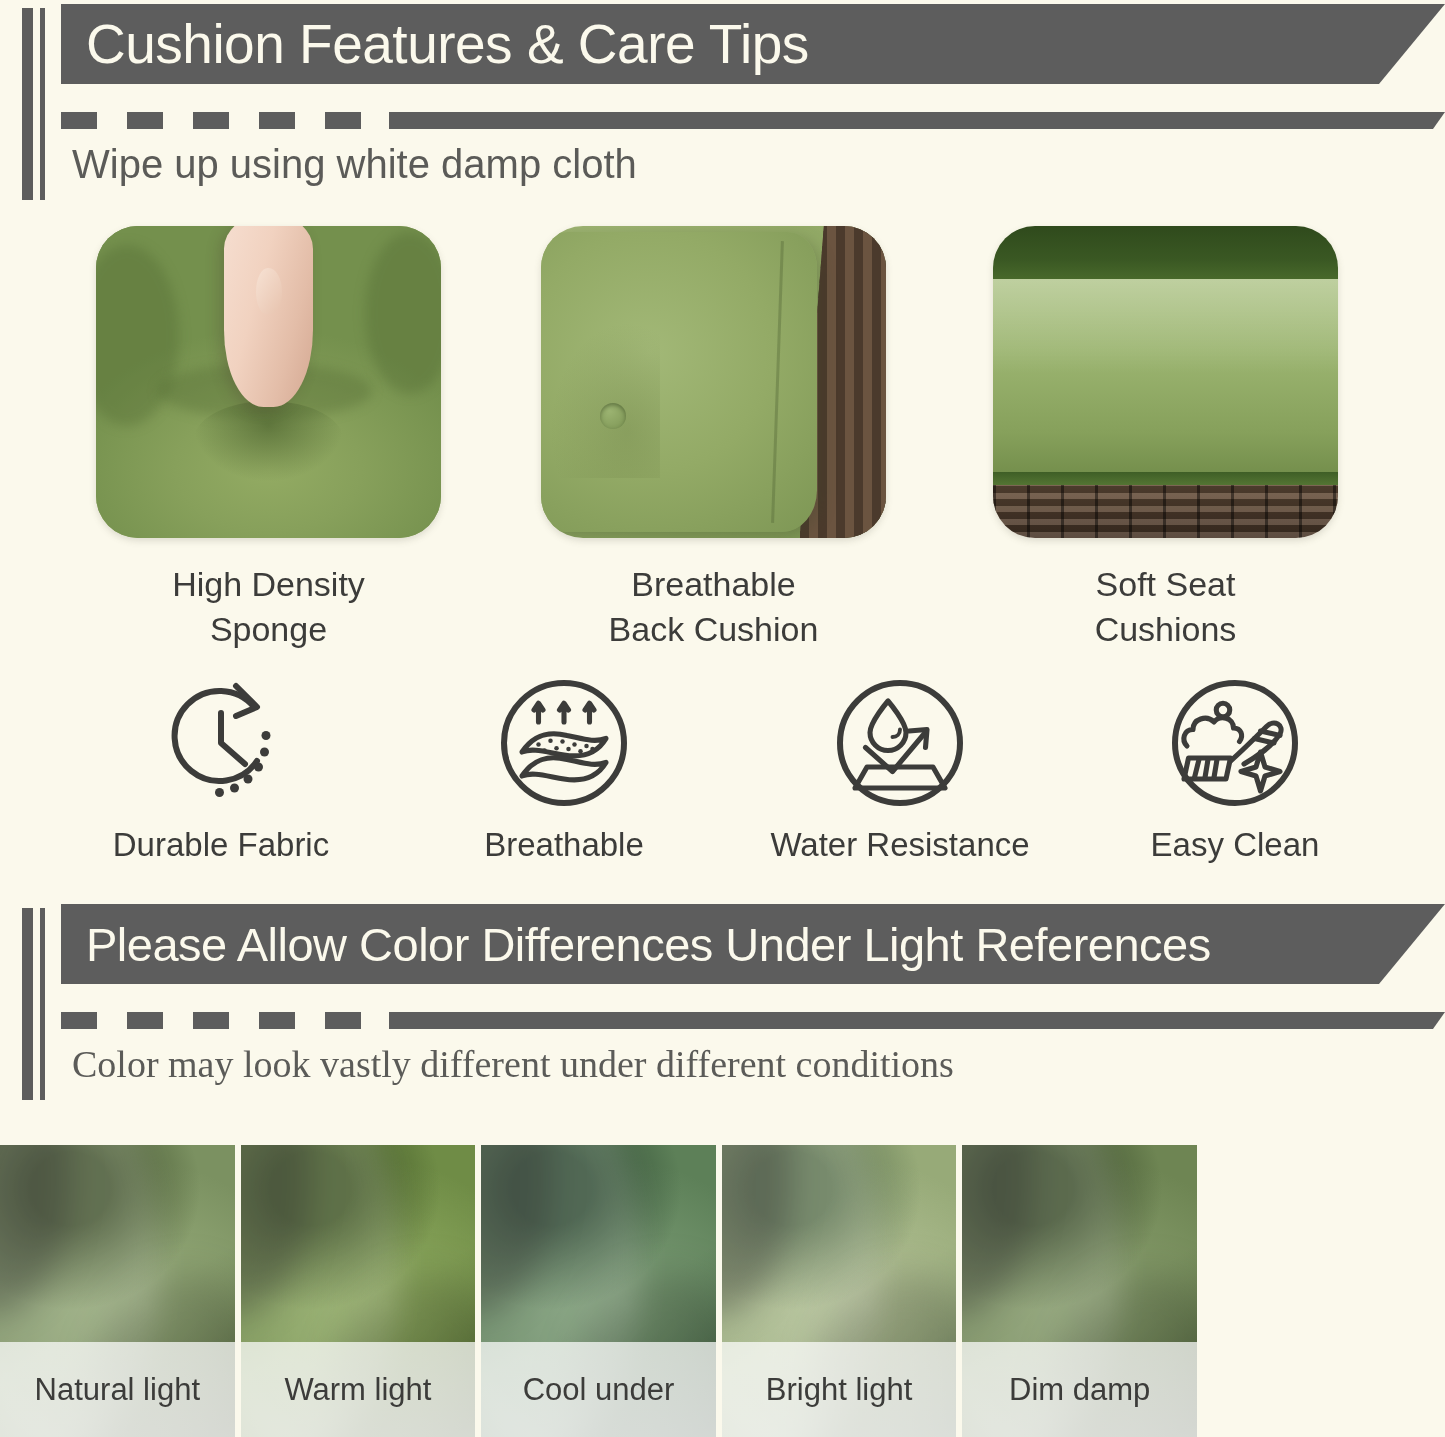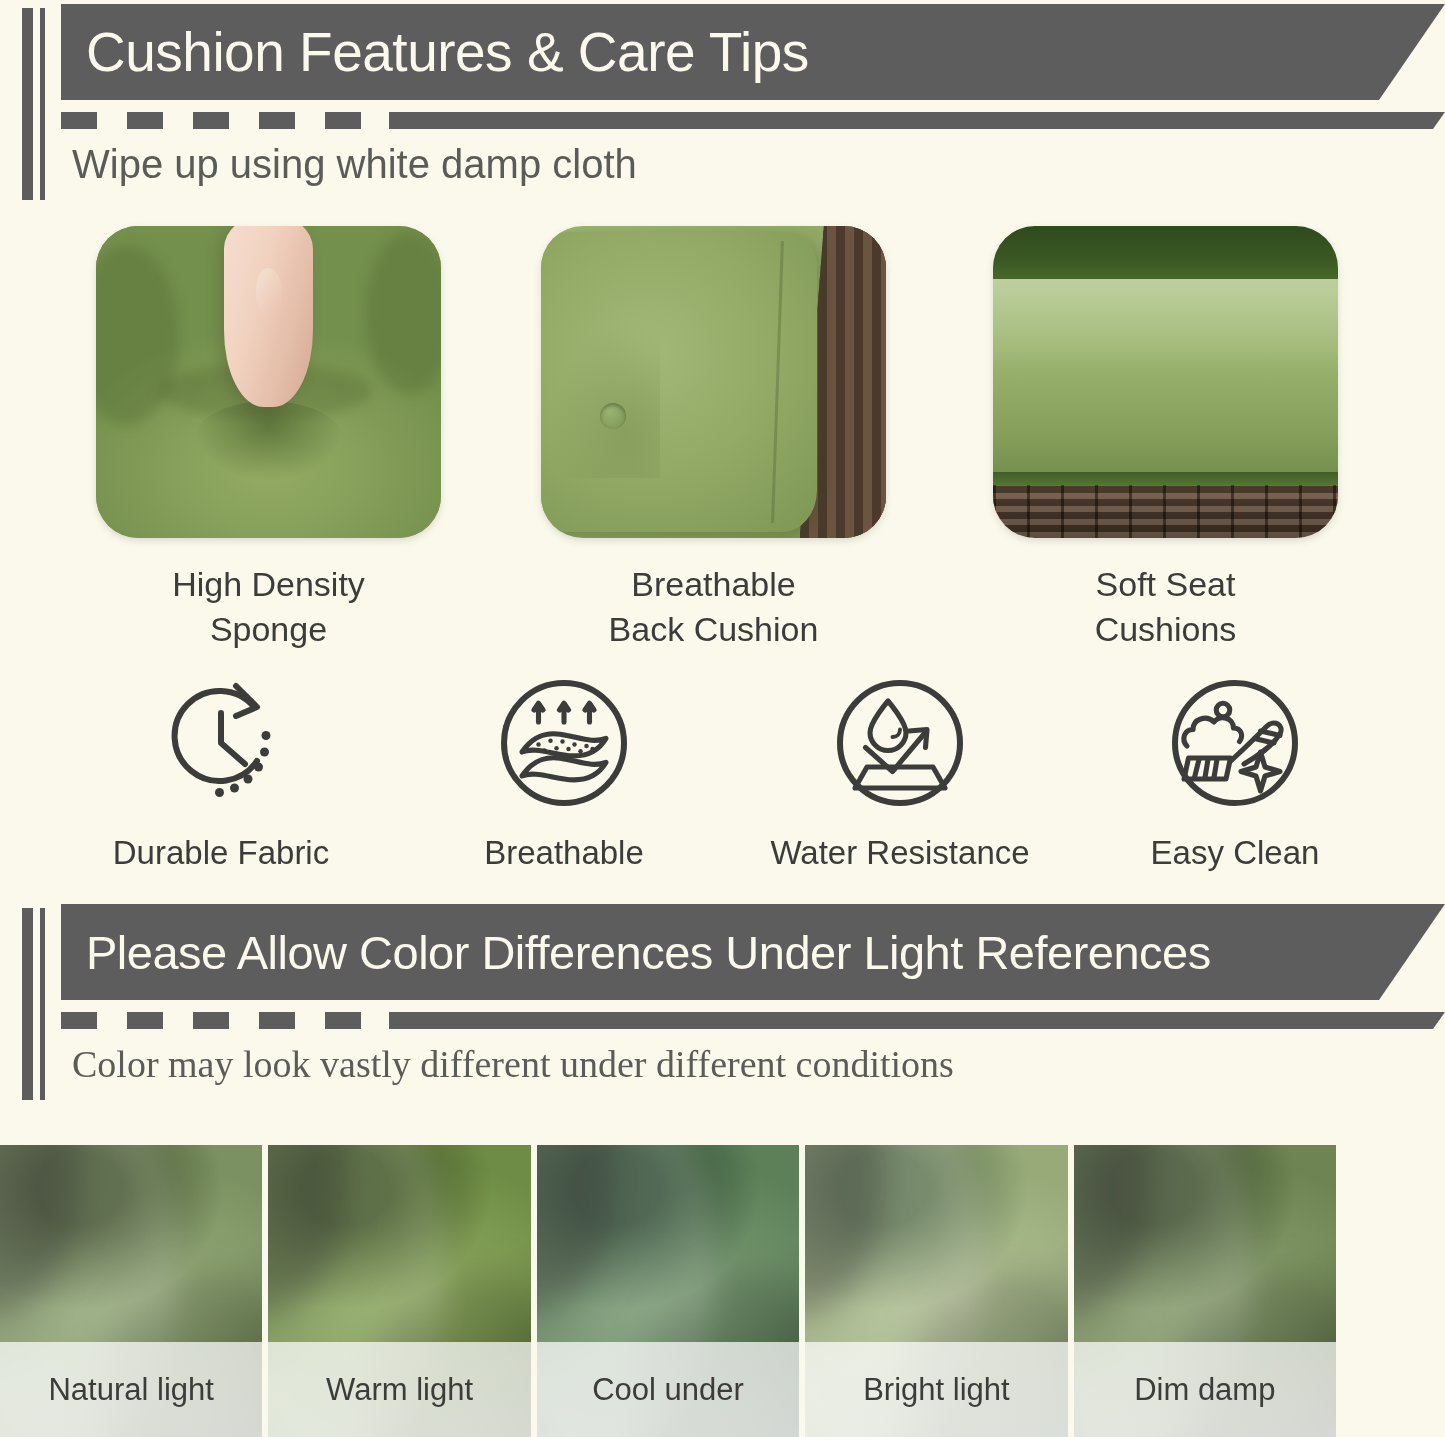--- a/index.html
+++ b/index.html
@@ -49,21 +49,21 @@
     height: 100%;
     background: #5d5d5d;
   }
 
   
   .banner-bar {
     position: absolute;
     left: 61px;
     top: 4px;
     right: 0;
-    height: 96px;
+    height: 80px;
     background: #5d5d5d;
     -webkit-clip-path: polygon(0 0, 100% 0, calc(100% - 66px) 100%, 0 100%);
     clip-path: polygon(0 0, 100% 0, calc(100% - 66px) 100%, 0 100%);
     display: flex;
     align-items: center;
   }
   .banner-title {
     color: #fbf9ec;
     font-size: 55px;
     line-height: 1;
@@ -316,36 +316,35 @@
     width: 150px;
     height: 150px;
     margin: 0 auto;
   }
   .icon-art svg {
     display: block;
     width: 150px;
     height: 150px;
   }
   .icon-label {
-    margin-top: 16px;
+    margin-top: 8px;
     font-size: 33px;
     color: #3c3c3a;
     white-space: nowrap;
   }
 
   
   .swatch-row {
     position: absolute;
     left: 0;
     top: 1145px;
-    width: 1336px;
+    width: 1197px;
     height: 292px;
     display: flex;
     gap: 6px;
-    justify-content: center;
   }
   .swatch {
     position: relative;
     flex: 1 1 0;
     overflow: hidden;
   }
   .swatch-fabric {
     position: absolute;
     inset: 0;
   }

